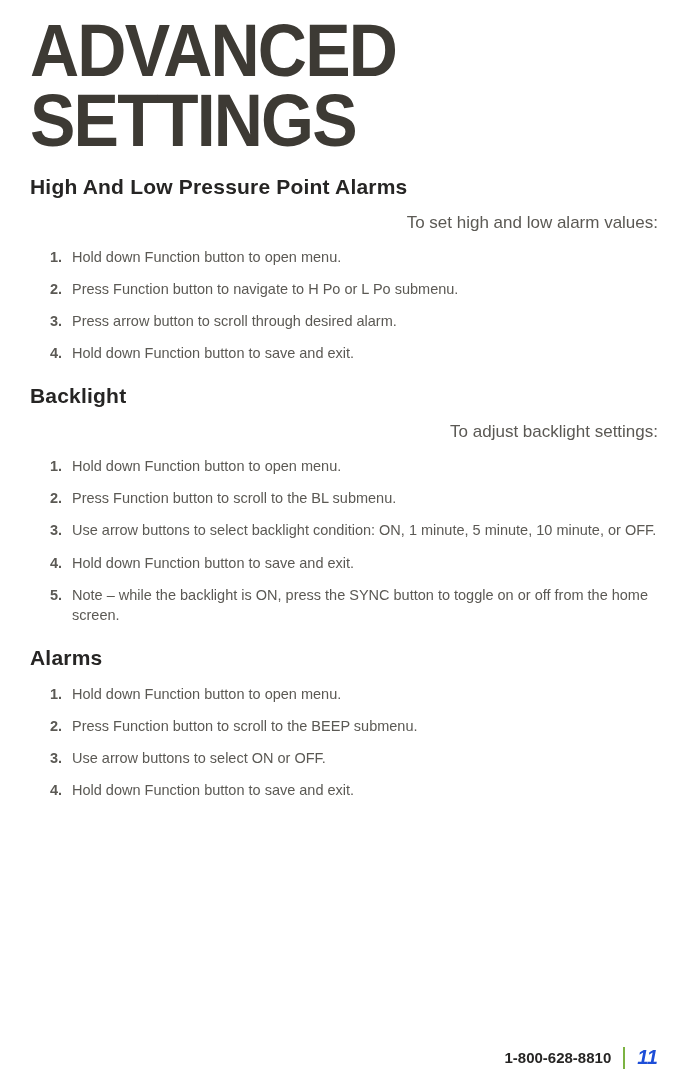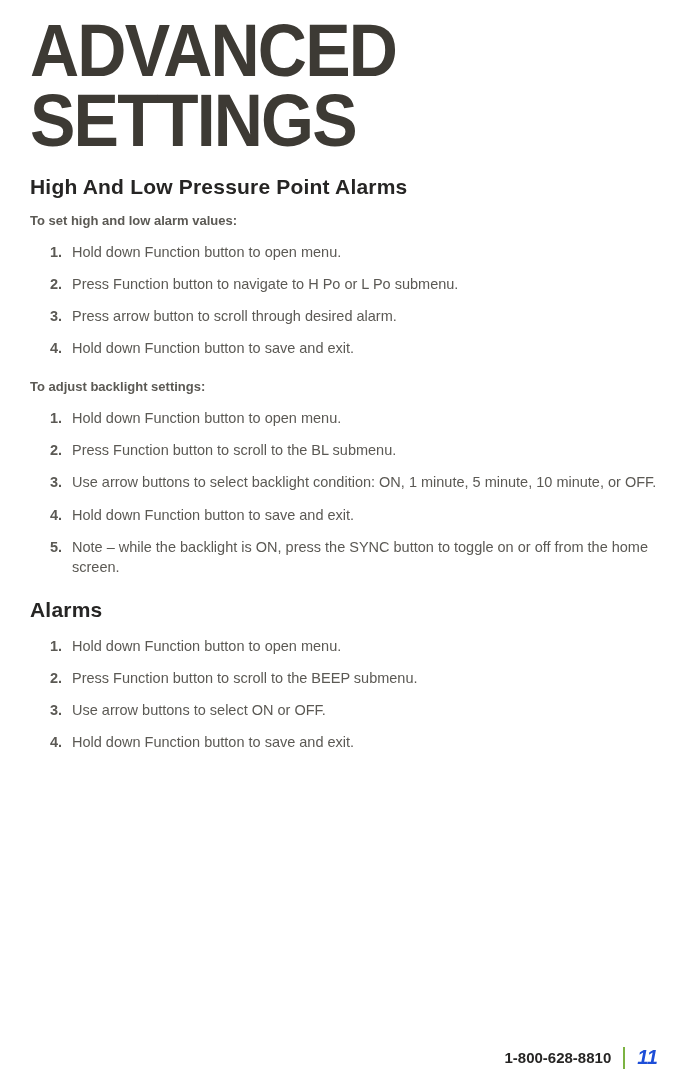--- a/index.html
+++ b/index.html
@@ -31,24 +31,25 @@
       margin-top: 20px;
     }
     .section-heading {
       font-size: 21px;
       font-weight: 900;
       color: #262524;
       margin-bottom: 14px;
       letter-spacing: 0.2px;
     }
     .sub-heading {
-      font-size: 13px;
-      font-weight: 700;
+      font-size: 17px;
+      font-weight: 400;
       color: #5b5954;
       margin-bottom: 14px;
+      text-align: right;
     }
     ol {
       list-style: none;
       padding-left: 20px;
     }
     ol li {
       position: relative;
       font-size: 14.5px;
       color: #5b5954;
       line-height: 1.4;
@@ -103,20 +104,21 @@
   <div class="sub-heading">To set high and low alarm values:</div>
   <ol>
     <li><span class="num">1.</span><span>Hold down Function button to open menu.</span></li>
     <li><span class="num">2.</span><span>Press Function button to navigate to H Po or L Po submenu.</span></li>
     <li><span class="num">3.</span><span>Press arrow button to scroll through desired alarm.</span></li>
     <li><span class="num">4.</span><span>Hold down Function button to save and exit.</span></li>
   </ol>
 </div>
 
 <div class="section">
+  <h2 class="section-heading">Backlight</h2>
   <div class="sub-heading">To adjust backlight settings:</div>
   <ol>
     <li><span class="num">1.</span><span>Hold down Function button to open menu.</span></li>
     <li><span class="num">2.</span><span>Press Function button to scroll to the BL submenu.</span></li>
     <li><span class="num">3.</span><span>Use arrow buttons to select backlight condition:  ON, 1 minute, 5 minute, 10 minute,  or OFF.</span></li>
     <li><span class="num">4.</span><span>Hold down Function button to save and exit.</span></li>
     <li><span class="num">5.</span><span>Note – while the backlight is ON, press the SYNC button to toggle on or off from the home screen.</span></li>
   </ol>
 </div>
 

